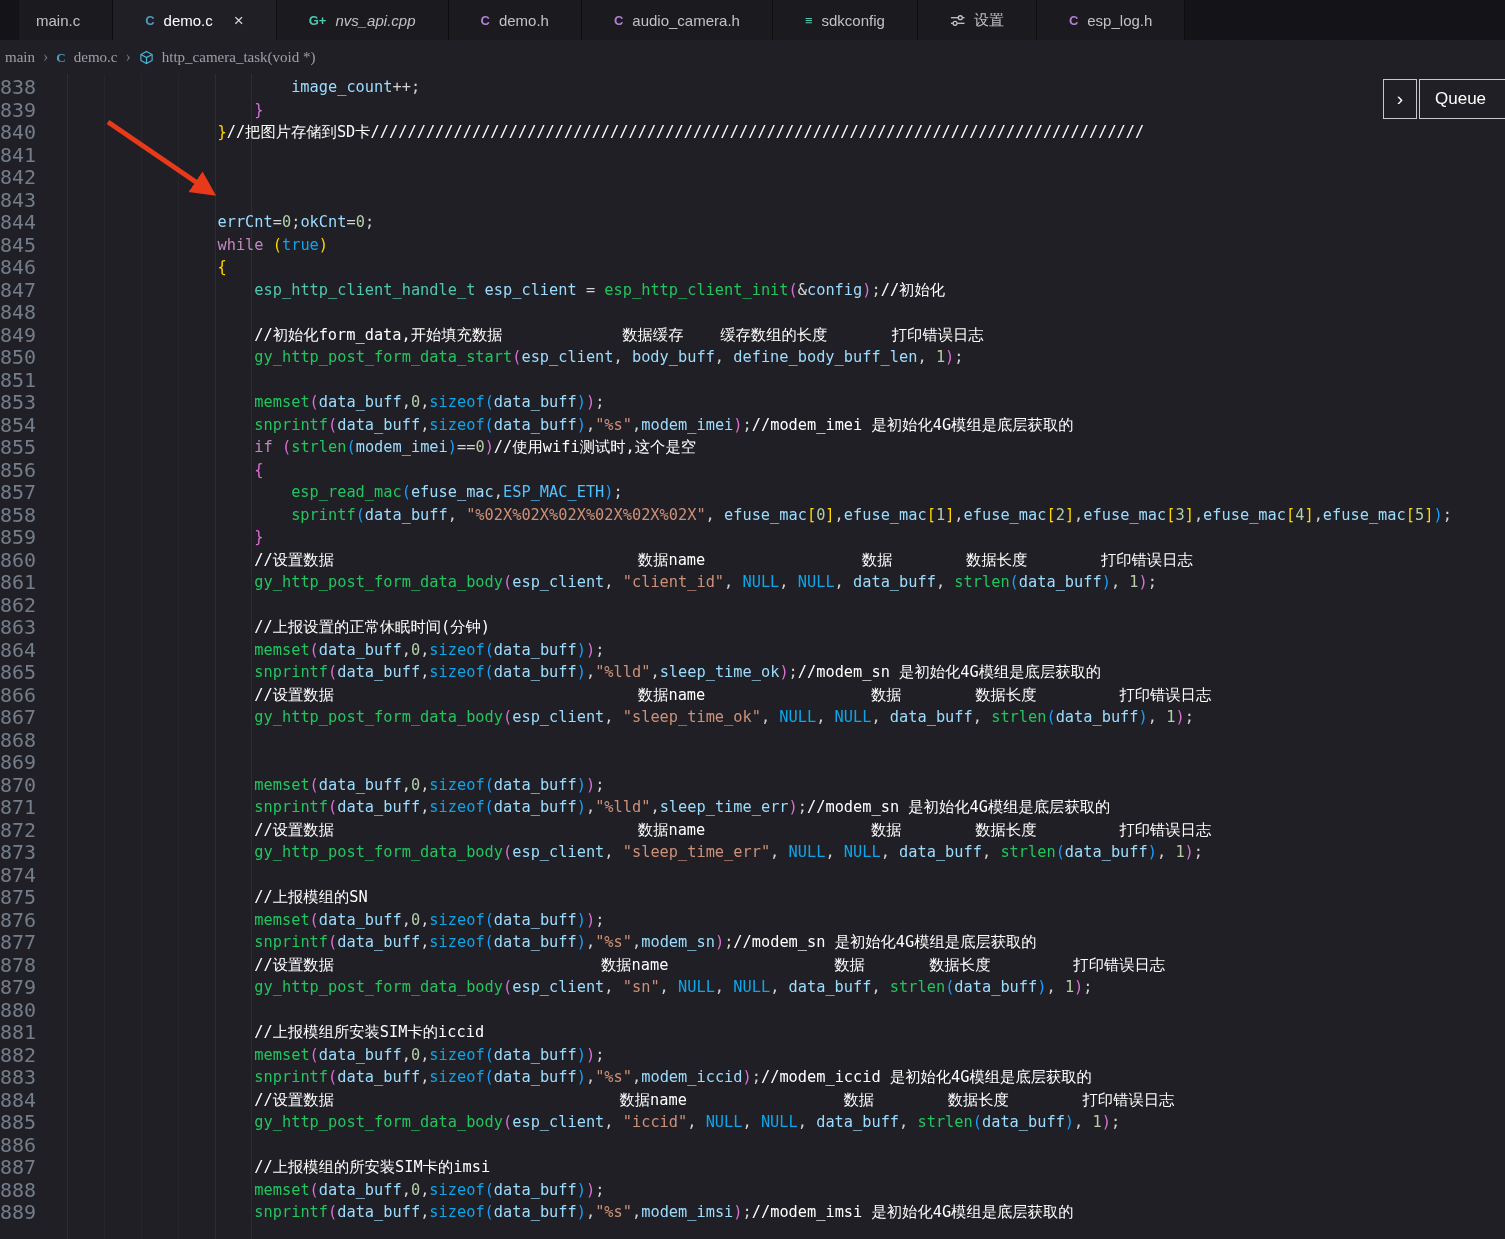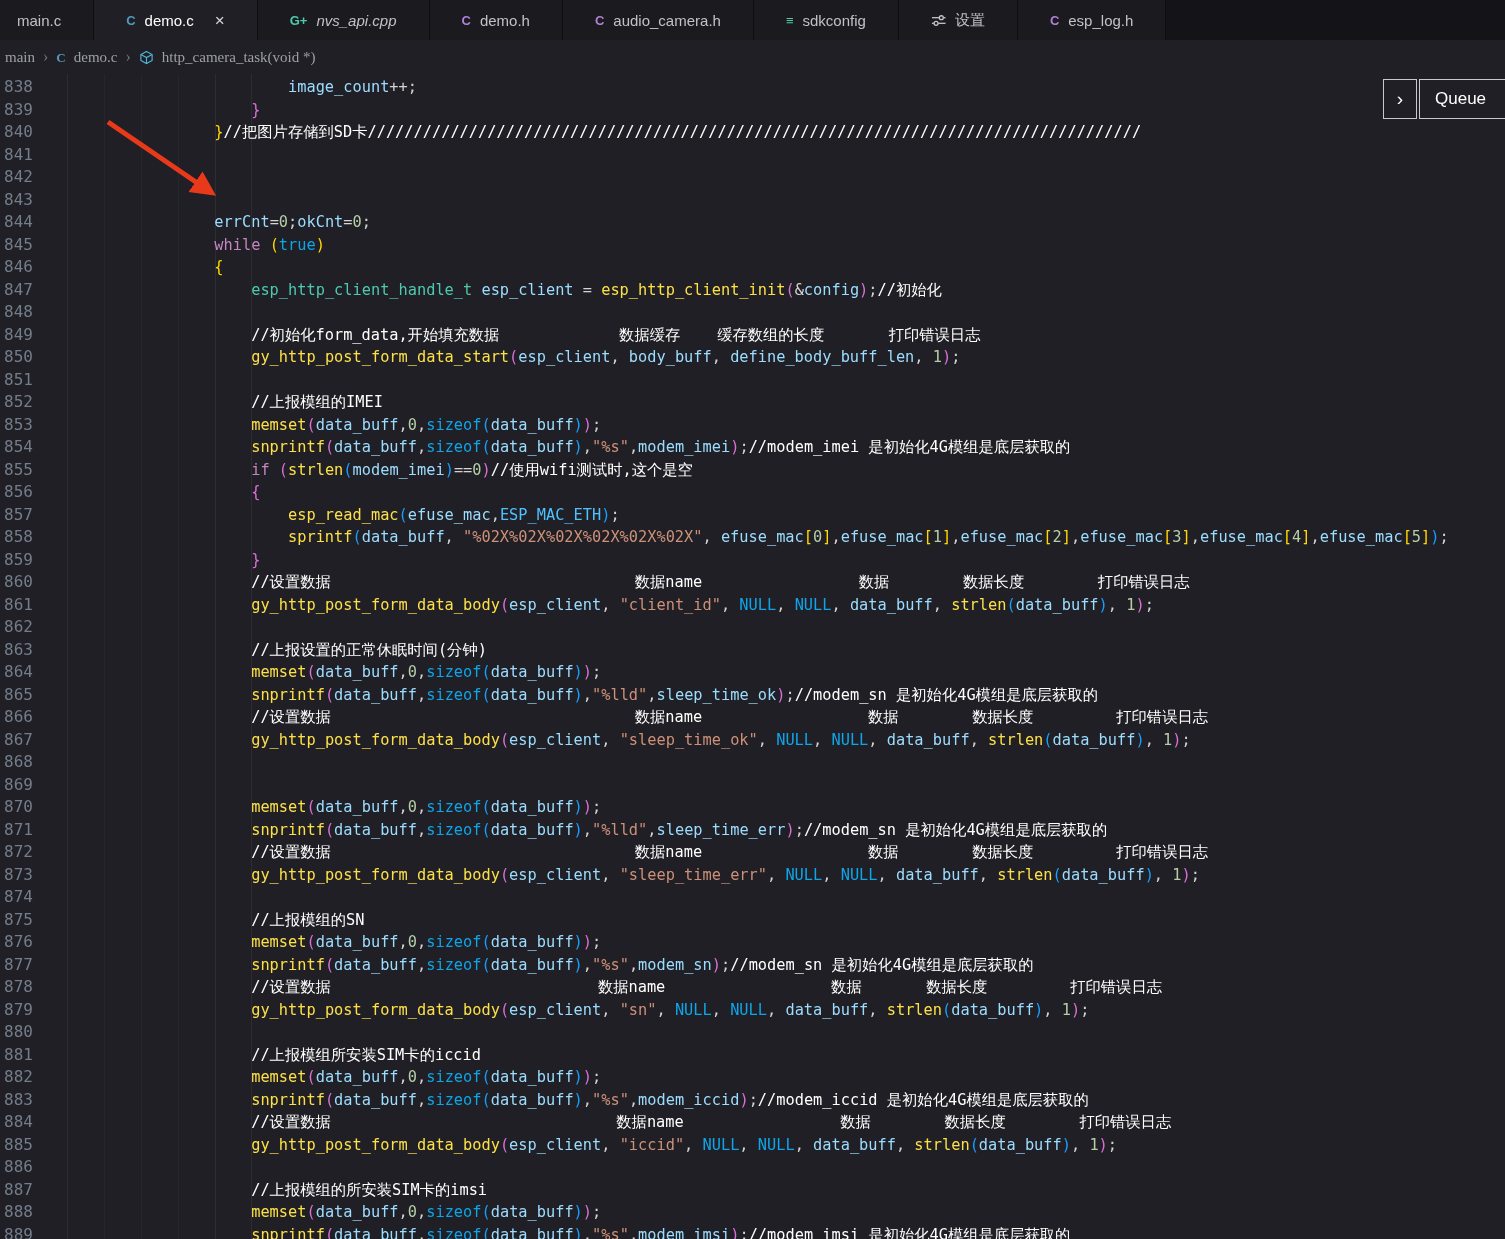--- a/index.html
+++ b/index.html
@@ -5,21 +5,21 @@
   html,body{margin:0;padding:0;}
   body{
     width:1505px;height:1239px;overflow:hidden;
     background:#1f1f25;
     font-family:"Liberation Sans",sans-serif;
     -webkit-font-smoothing:antialiased;
   }
   .window{position:relative;width:1505px;height:1239px;overflow:hidden;}
 
   
-  .tabbar{display:flex;height:40px;background:#141418;overflow:hidden;align-items:stretch;}
+  .tabbar{display:flex;height:40px;background:#141418;overflow:hidden;align-items:stretch;padding-left:19px;}
   .tab{flex:0 0 auto;display:flex;align-items:center;gap:9px;padding:0 32px;
        font-size:15px;color:#c2c2c2;background:#1a1a1f;border-right:1px solid #0e0e11;cursor:pointer;white-space:nowrap;}
   .tab.first{padding-left:17px;}
   .tab.active{background:#1f1f25;color:#ffffff;}
   .ticon{font-weight:bold;font-size:13px;line-height:1;}
   .ic-c-blue{color:#519aba;}
   .ic-c-purple{color:#b180d7;}
   .ic-teal{color:#4ec9b0;}
   .tab.preview .tlabel{font-style:italic;}
   .tclose{margin-left:12px;color:#d8d8d8;font-size:17px;line-height:1;}
@@ -30,24 +30,24 @@
   .bsep{color:#72757a;font-size:16px;}
   .crumb{cursor:pointer;}
   .bicon{display:flex;align-items:center;}
 
   
   .editor{position:relative;padding-top:2px;height:1163px;overflow:hidden;}
   .guide{position:absolute;top:0;bottom:0;width:1px;background:rgba(255,255,255,0.06);}
   .guide.faint{background:rgba(255,255,255,0.03);}
   .code-row{display:flex;height:22.5px;line-height:22.5px;white-space:pre;
             font-family:"DejaVu Sans Mono",monospace;font-size:15.3px;}
-  .line-num{flex:0 0 33px;text-align:right;color:#747d8a;font-size:16px;cursor:pointer;}
+  .line-num{flex:0 0 33px;text-align:right;color:#747d8a;font-size:20px;cursor:pointer;}
   .line-text{padding-left:34px;color:#d4d4d4;}
   .tk-p{color:#d4d4d4}.tk-c{color:#ffffff}.tk-k{color:#c586c0}.tk-b{color:#0ea5e9}
-  .tk-t{color:#4ec9b0}.tk-f{color:#fde047}.tk-v{color:#9cdcfe}.tk-s{color:#ce9178}
+  .tk-t{color:#4ec9b0}.tk-f{color:#22c55e}.tk-v{color:#9cdcfe}.tk-s{color:#ce9178}
   .tk-n{color:#b5cea8}.tk-C{color:#4fc1ff}
   .tk-g1{color:#ffd700}.tk-g2{color:#da70d6}.tk-g3{color:#179fff}
 
   
   .queue{position:absolute;top:79px;right:-26px;display:flex;gap:2px;z-index:5;}
   .qbox{height:38px;border:1px solid #c9c9c9;background:#1f1f25;display:flex;
         align-items:center;justify-content:center;color:#ffffff;cursor:pointer;}
   .qchev{width:32px;font-size:19px;}
   .qlabel{padding:0 15px;font-size:17px;min-width:80px;justify-content:flex-start;}
 
@@ -134,21 +134,20 @@
         <div class="code-row"><div class="line-num">842</div><div class="line-text"></div></div>
         <div class="code-row"><div class="line-num">843</div><div class="line-text"><span class="tk-p">                </span></div></div>
         <div class="code-row"><div class="line-num">844</div><div class="line-text"><span class="tk-p">                </span><span class="tk-v">errCnt</span><span class="tk-p">=</span><span class="tk-n">0</span><span class="tk-p">;</span><span class="tk-v">okCnt</span><span class="tk-p">=</span><span class="tk-n">0</span><span class="tk-p">;</span></div></div>
         <div class="code-row"><div class="line-num">845</div><div class="line-text"><span class="tk-p">                </span><span class="tk-k">while</span><span class="tk-p"> </span><span class="tk-g1">(</span><span class="tk-b">true</span><span class="tk-g1">)</span></div></div>
         <div class="code-row"><div class="line-num">846</div><div class="line-text"><span class="tk-p">                </span><span class="tk-g1">{</span></div></div>
         <div class="code-row"><div class="line-num">847</div><div class="line-text"><span class="tk-p">                    </span><span class="tk-t">esp_http_client_handle_t</span><span class="tk-p"> </span><span class="tk-v">esp_client</span><span class="tk-p"> = </span><span class="tk-f">esp_http_client_init</span><span class="tk-g2">(</span><span class="tk-p">&amp;</span><span class="tk-v">config</span><span class="tk-g2">)</span><span class="tk-p">;</span><span class="tk-c">//初始化</span></div></div>
         <div class="code-row"><div class="line-num">848</div><div class="line-text"></div></div>
         <div class="code-row"><div class="line-num">849</div><div class="line-text"><span class="tk-p">                    </span><span class="tk-c">//初始化form_data,开始填充数据             数据缓存    缓存数组的长度       打印错误日志</span></div></div>
         <div class="code-row"><div class="line-num">850</div><div class="line-text"><span class="tk-p">                    </span><span class="tk-f">gy_http_post_form_data_start</span><span class="tk-g2">(</span><span class="tk-v">esp_client</span><span class="tk-p">, </span><span class="tk-v">body_buff</span><span class="tk-p">, </span><span class="tk-v">define_body_buff_len</span><span class="tk-p">, </span><span class="tk-n">1</span><span class="tk-g2">)</span><span class="tk-p">;</span></div></div>
         <div class="code-row"><div class="line-num">851</div><div class="line-text"></div></div>
-        <div class="code-row"><div class="line-num">852</div><div class="line-text"><span class="tk-p">                    </span><span class="tk-c">//上报模组的IMEI</span></div></div>
         <div class="code-row"><div class="line-num">853</div><div class="line-text"><span class="tk-p">                    </span><span class="tk-f">memset</span><span class="tk-g2">(</span><span class="tk-v">data_buff</span><span class="tk-p">,</span><span class="tk-n">0</span><span class="tk-p">,</span><span class="tk-b">sizeof</span><span class="tk-g3">(</span><span class="tk-v">data_buff</span><span class="tk-g3">)</span><span class="tk-g2">)</span><span class="tk-p">;</span></div></div>
         <div class="code-row"><div class="line-num">854</div><div class="line-text"><span class="tk-p">                    </span><span class="tk-f">snprintf</span><span class="tk-g2">(</span><span class="tk-v">data_buff</span><span class="tk-p">,</span><span class="tk-b">sizeof</span><span class="tk-g3">(</span><span class="tk-v">data_buff</span><span class="tk-g3">)</span><span class="tk-p">,</span><span class="tk-s">"%s"</span><span class="tk-p">,</span><span class="tk-v">modem_imei</span><span class="tk-g2">)</span><span class="tk-p">;</span><span class="tk-c">//modem_imei 是初始化4G模组是底层获取的</span></div></div>
         <div class="code-row"><div class="line-num">855</div><div class="line-text"><span class="tk-p">                    </span><span class="tk-k">if</span><span class="tk-p"> </span><span class="tk-g2">(</span><span class="tk-f">strlen</span><span class="tk-g3">(</span><span class="tk-v">modem_imei</span><span class="tk-g3">)</span><span class="tk-p">==</span><span class="tk-n">0</span><span class="tk-g2">)</span><span class="tk-c">//使用wifi测试时,这个是空</span></div></div>
         <div class="code-row"><div class="line-num">856</div><div class="line-text"><span class="tk-p">                    </span><span class="tk-g2">{</span></div></div>
         <div class="code-row"><div class="line-num">857</div><div class="line-text"><span class="tk-p">                        </span><span class="tk-f">esp_read_mac</span><span class="tk-g3">(</span><span class="tk-v">efuse_mac</span><span class="tk-p">,</span><span class="tk-C">ESP_MAC_ETH</span><span class="tk-g3">)</span><span class="tk-p">;</span></div></div>
         <div class="code-row"><div class="line-num">858</div><div class="line-text"><span class="tk-p">                        </span><span class="tk-f">sprintf</span><span class="tk-g3">(</span><span class="tk-v">data_buff</span><span class="tk-p">, </span><span class="tk-s">"%02X%02X%02X%02X%02X%02X"</span><span class="tk-p">, </span><span class="tk-v">efuse_mac</span><span class="tk-g1">[</span><span class="tk-n">0</span><span class="tk-g1">]</span><span class="tk-p">,</span><span class="tk-v">efuse_mac</span><span class="tk-g1">[</span><span class="tk-n">1</span><span class="tk-g1">]</span><span class="tk-p">,</span><span class="tk-v">efuse_mac</span><span class="tk-g1">[</span><span class="tk-n">2</span><span class="tk-g1">]</span><span class="tk-p">,</span><span class="tk-v">efuse_mac</span><span class="tk-g1">[</span><span class="tk-n">3</span><span class="tk-g1">]</span><span class="tk-p">,</span><span class="tk-v">efuse_mac</span><span class="tk-g1">[</span><span class="tk-n">4</span><span class="tk-g1">]</span><span class="tk-p">,</span><span class="tk-v">efuse_mac</span><span class="tk-g1">[</span><span class="tk-n">5</span><span class="tk-g1">]</span><span class="tk-g3">)</span><span class="tk-p">;</span></div></div>
         <div class="code-row"><div class="line-num">859</div><div class="line-text"><span class="tk-p">                    </span><span class="tk-g2">}</span></div></div>
         <div class="code-row"><div class="line-num">860</div><div class="line-text"><span class="tk-p">                    </span><span class="tk-c">//设置数据                                 数据name                 数据        数据长度        打印错误日志</span></div></div>
         <div class="code-row"><div class="line-num">861</div><div class="line-text"><span class="tk-p">                    </span><span class="tk-f">gy_http_post_form_data_body</span><span class="tk-g2">(</span><span class="tk-v">esp_client</span><span class="tk-p">, </span><span class="tk-s">"client_id"</span><span class="tk-p">, </span><span class="tk-b">NULL</span><span class="tk-p">, </span><span class="tk-b">NULL</span><span class="tk-p">, </span><span class="tk-v">data_buff</span><span class="tk-p">, </span><span class="tk-f">strlen</span><span class="tk-g3">(</span><span class="tk-v">data_buff</span><span class="tk-g3">)</span><span class="tk-p">, </span><span class="tk-n">1</span><span class="tk-g2">)</span><span class="tk-p">;</span></div></div>
         <div class="code-row"><div class="line-num">862</div><div class="line-text"></div></div>

